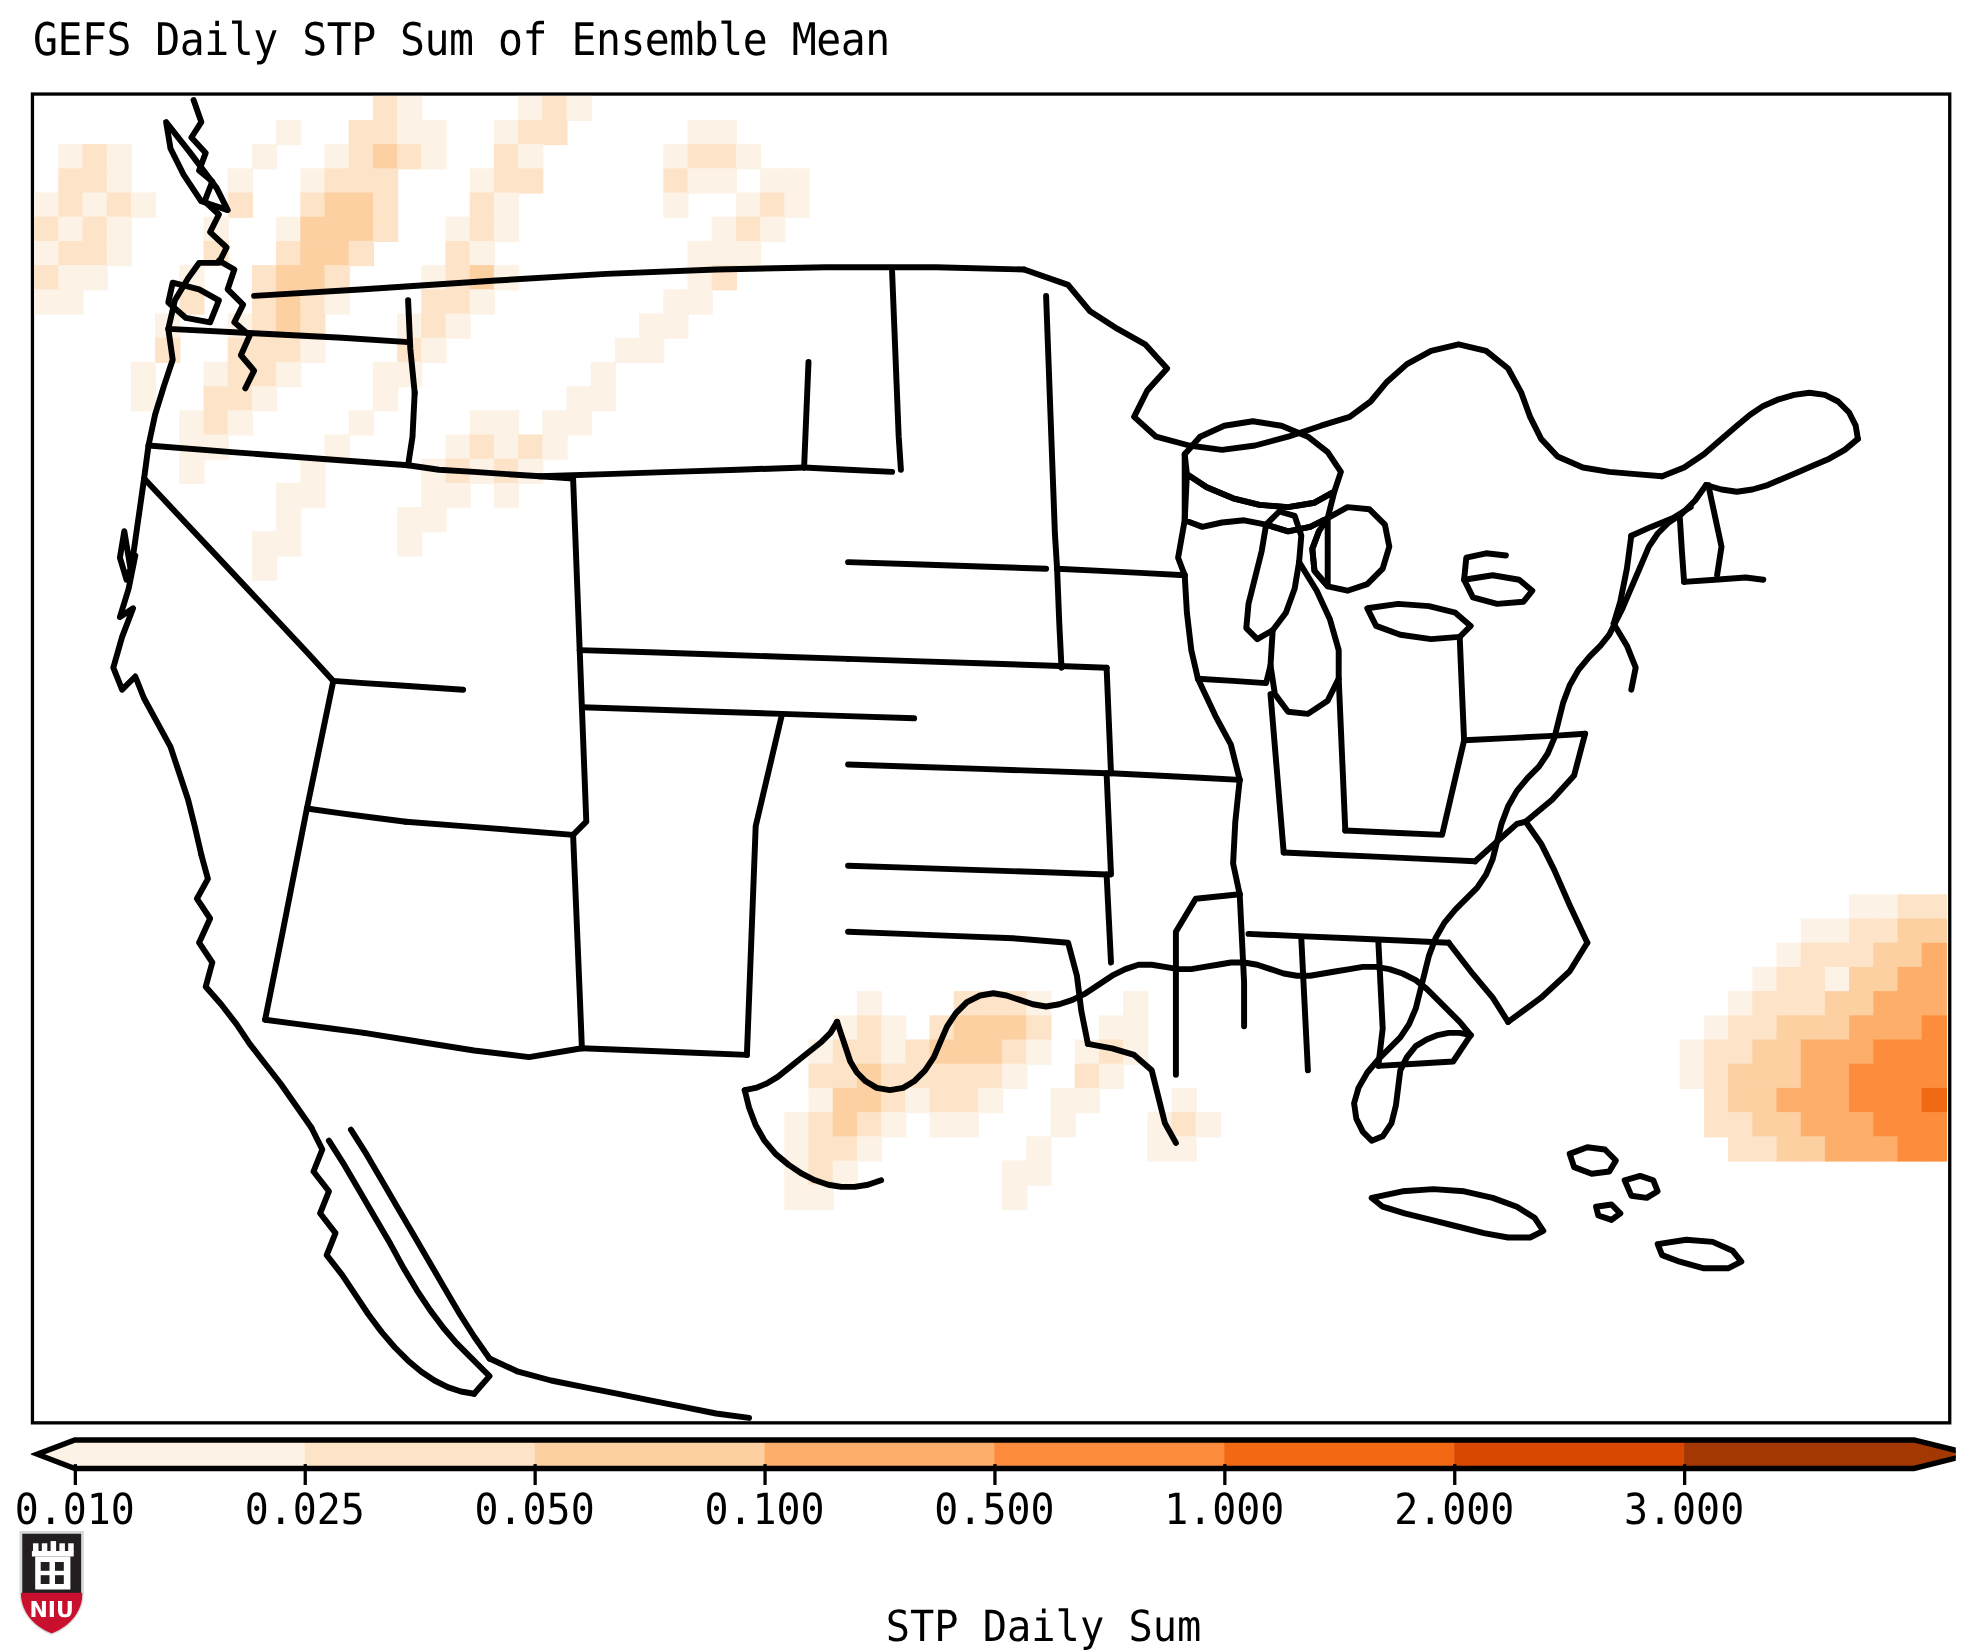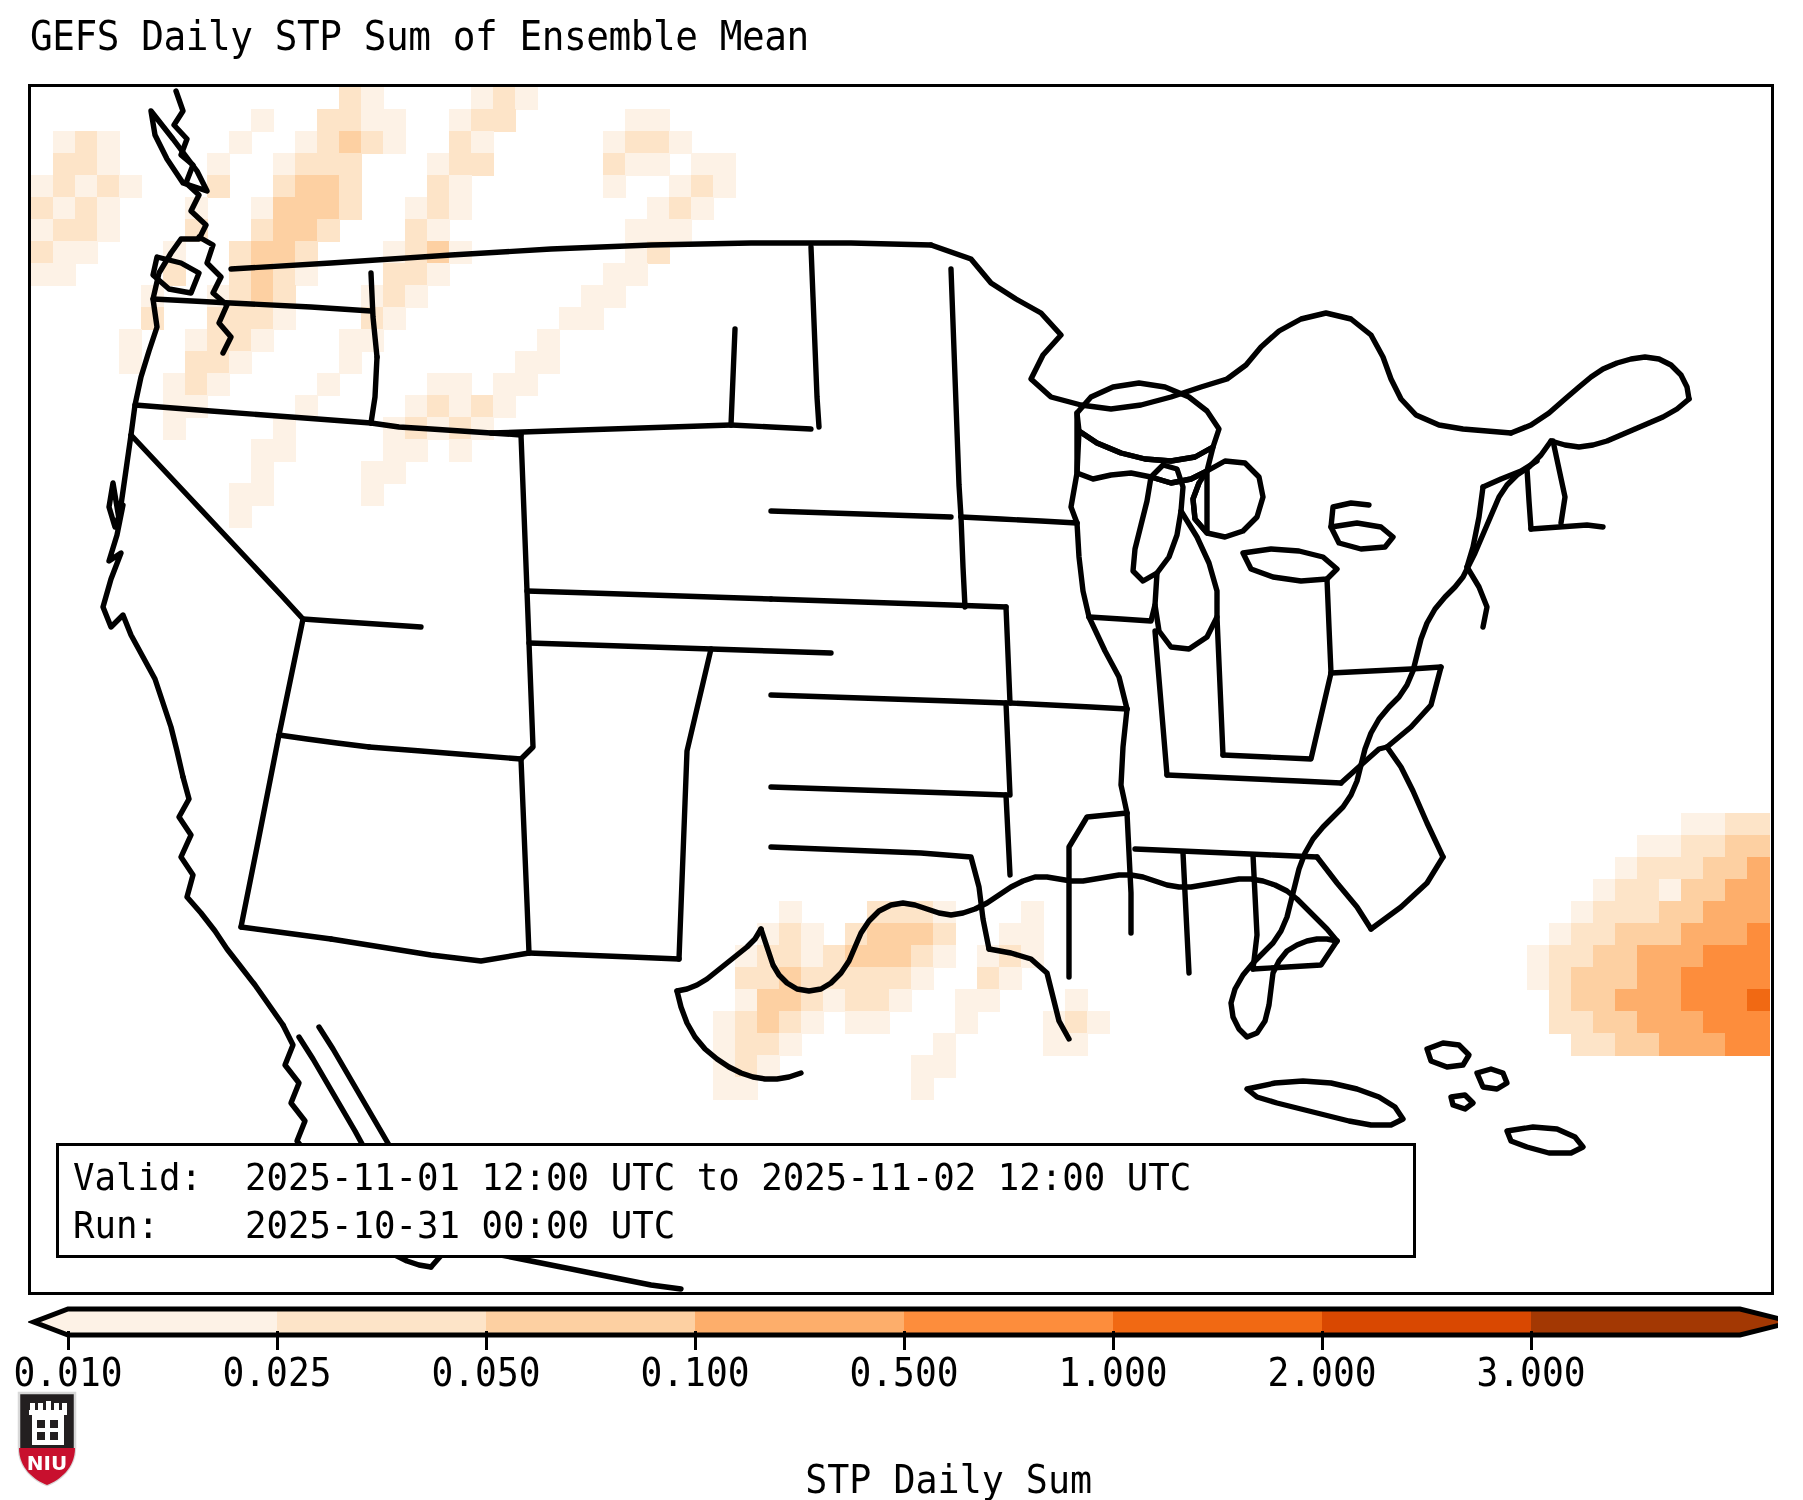--- a/index.html
+++ b/index.html
@@ -576,24 +576,20 @@
           <path d="M1522,354 L1528,382 L1534,410 L1530,436"></path>
           <path d="M1500,442 L1528,440 L1556,438 L1572,440"></path>
           <path d="M1452,400 L1448,430 L1442,460 L1436,480"></path>
           <path d="M1436,480 L1448,500 L1456,520 L1452,540"></path>
         </g>
       </svg>
     </div>
 
   </div>
 
-  <div id="infobox">
-    <div class="infoline" id="info-valid">Valid:  2025-11-01 12:00 UTC to 2025-11-02 12:00 UTC</div>
-    <div class="infoline" id="info-run">Run:    2025-10-31 00:00 UTC</div>
-  </div>
 
   <div id="cbwrap">
     <svg id="cbsvg" width="1750" height="40" viewBox="0 0 1750 40">
         <path d="M40,7 L40,33 L6,20 Z" fill="#fdf2e6"></path>
         <rect x="40" y="7" width="209.6" height="26" fill="#fdf2e6"></rect>
         <rect x="249" y="7" width="209.6" height="26" fill="#fde4c8"></rect>
         <rect x="458" y="7" width="209.6" height="26" fill="#fdd0a2"></rect>
         <rect x="667" y="7" width="209.6" height="26" fill="#fdae6b"></rect>
         <rect x="876" y="7" width="209.6" height="26" fill="#fd8d3c"></rect>
         <rect x="1085" y="7" width="209.6" height="26" fill="#f16913"></rect>

